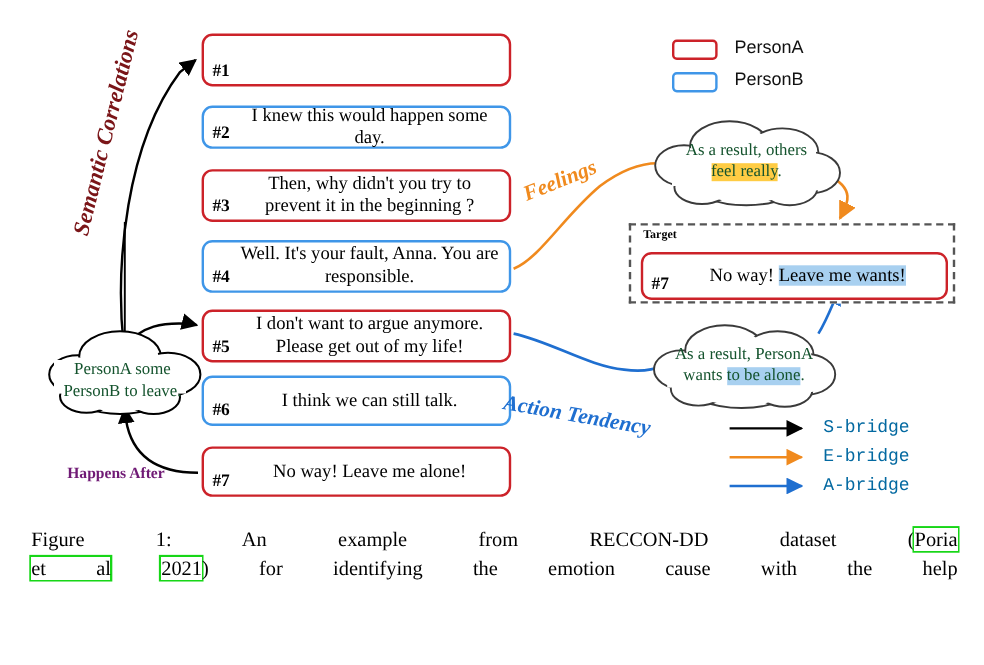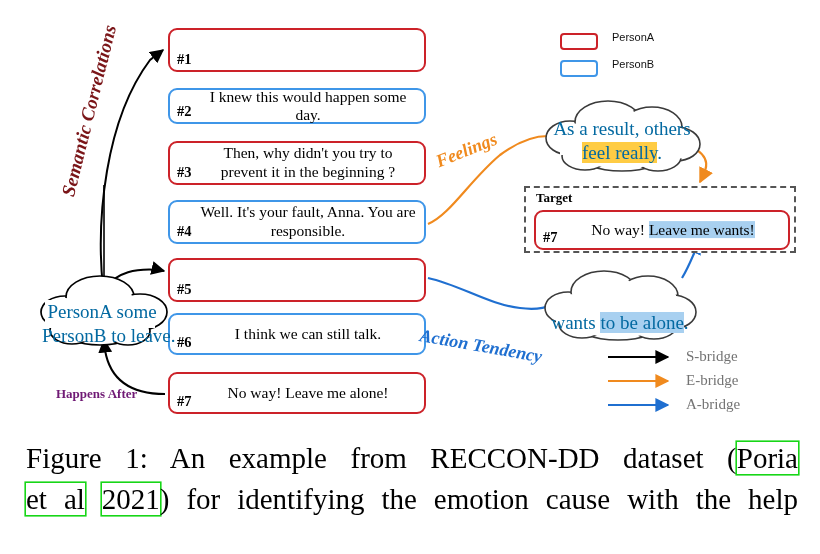--- a/index.html
+++ b/index.html
@@ -66,42 +66,42 @@
     width: 38px;
     height: 17px;
     border: 2px solid #cc2229;
     border-radius: 4px;
     background: #fff;
   }
   .legend-box.b { border-color: #3f96e8; }
   .legend-label {
     position: absolute;
     font-family: "Liberation Sans", sans-serif;
-    font-size: 11px;
+    font-size: 15px;
     color: #111;
   }
 
   
   #target-panel {
     position: absolute;
     left: 524px;
     top: 186px;
     width: 272px;
     height: 67px;
     box-sizing: border-box;
     border: 2px dashed #555;
     background: #fff;
   }
   #target-title {
     position: absolute;
     left: 10px;
     top: 2px;
     font-family: "Liberation Serif", serif;
     font-weight: bold;
-    font-size: 13px;
+    font-size: 10px;
     color: #000;
   }
   #emotion-badge {
     position: absolute;
     right: 4px;
     top: 3px;
     background: #eab308;
     font-family: "Liberation Sans", sans-serif;
     font-size: 12px;
     color: #000;
@@ -112,22 +112,22 @@
 
   
   .hl-yellow { background: #ffcc44; }
   .hl-blue   { background: #a8d0f0; }
 
   
   .cloud-text {
     position: absolute;
     text-align: center;
     font-family: "Liberation Serif", serif;
-    font-size: 19px;
-    color: #0369a1;
+    font-size: 14px;
+    color: #14532d;
     line-height: 1.25;
     white-space: nowrap;
   }
 
   
   .bridge-label {
     position: absolute;
     font-family: "Liberation Serif", serif;
     font-weight: bold;
     font-style: italic;
@@ -163,33 +163,33 @@
     top: 386px;
     font-family: "Liberation Serif", serif;
     font-weight: bold;
     font-size: 13px;
     color: #701a75;
   }
 
   
   .arrow-legend-label {
     position: absolute;
-    font-family: Liberation Serif, serif;
+    font-family: Liberation Mono, monospace;
     font-size: 15px;
-    color: #737373;
+    color: #0369a1;
   }
 
   
   #caption {
     position: absolute;
     left: 26px;
     top: 438px;
     width: 772px;
     font-family: "Liberation Serif", serif;
-    font-size: 29px;
+    font-size: 17px;
     line-height: 1.42;
     color: #000;
     text-align: justify;
   }
   #caption .cite {
     box-shadow: 0 0 0 1.6px #17d617;
     background: transparent;
   }
   #caption .just-line {
     display: block;
@@ -334,20 +334,21 @@
     <span class="txt">Then, why didn't you try to prevent it in the beginning ?</span>
   </div>
 
   <div class="utt personB two" style="left:168px; top:200px; width:258px; height:44px;">
     <span class="idx">#4</span>
     <span class="txt">Well. It's your fault, Anna. You are responsible.</span>
   </div>
 
   <div class="utt two" style="left:168px; top:258px; width:258px; height:44px;">
     <span class="idx">#5</span>
+    <span class="txt">I don't want to argue anymore. Please get out of my life!</span>
   </div>
 
   <div class="utt personB" style="left:168px; top:313px; width:258px; height:42px;">
     <span class="idx">#6</span>
     <span class="txt">I think we can still talk.</span>
   </div>
 
   <div class="utt" style="left:168px; top:372px; width:258px; height:42px;">
     <span class="idx">#7</span>
     <span class="txt">No way! Leave me alone!</span>
@@ -363,21 +364,21 @@
     <span>PersonA some</span><br>
     <span>PersonB to leave.</span>
   </div>
 
   <div class="cloud-text" style="left:552px; top:117px; width:140px;">
     <span>As a result, others</span><br>
     <span class="hl-yellow">feel really</span><span>.</span>
   </div>
 
   <div class="cloud-text" style="left:545px; top:287px; width:150px;">
-    <br>
+    <span>As a result, PersonA</span><br>
     <span>wants </span><span class="hl-blue">to be alone</span><span>.</span>
   </div>
 
   <div class="bridge-label" id="label-semantic">Semantic Correlations</div>
   <div class="bridge-label" id="label-feelings">Feelings</div>
   <div class="bridge-label" id="label-action">Action Tendency</div>
   <div id="label-happens">Happens After</div>
 
   <div id="target-panel">
     <div id="target-title">Target</div>

